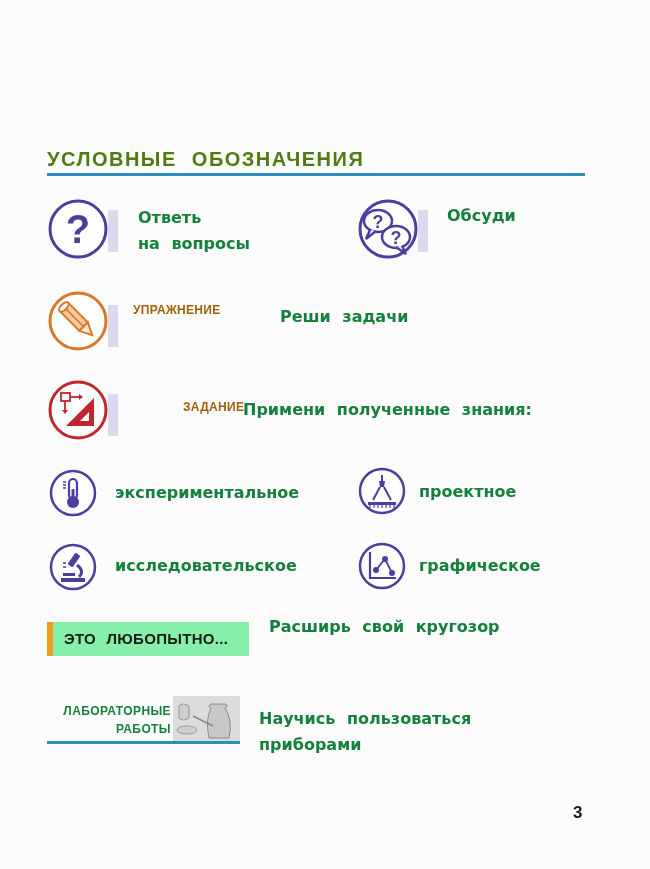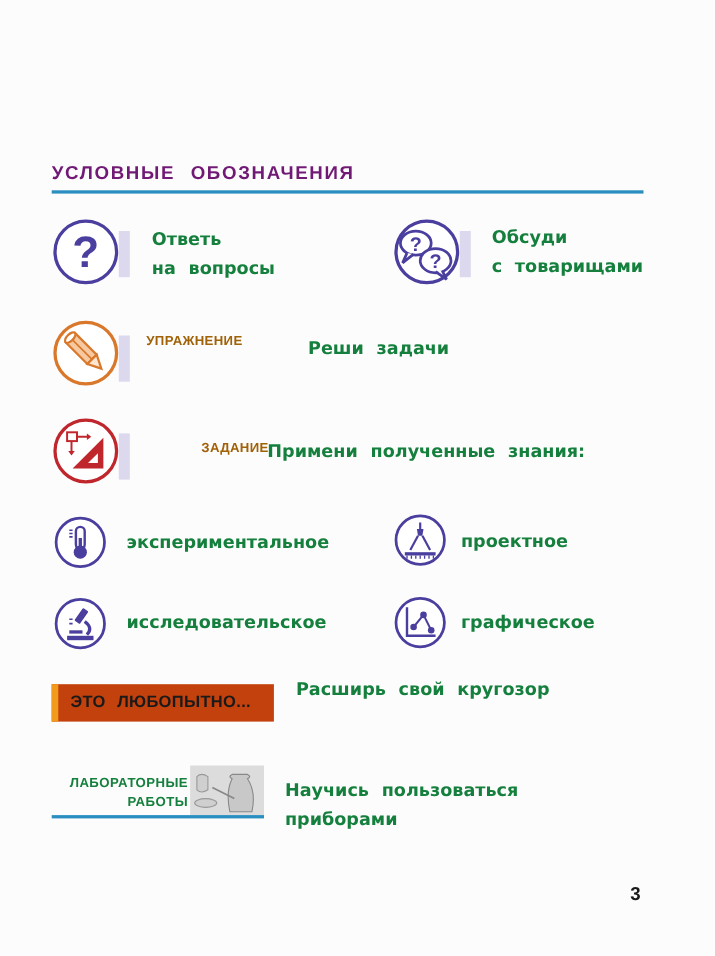--- a/index.html
+++ b/index.html
@@ -1,29 +1,29 @@
 <!DOCTYPE html>
 <html><head>
 <meta charset="utf-8">
 <style>
   html, body { margin:0; padding:0; }
   body { width:650px; height:869px; background:#fdfcfd; position:relative; overflow:hidden;
          font-family:"DejaVu Sans", sans-serif; color:#1a1a1a; }
   .abs { position:absolute; }
-  .title { left:47px; top:148px; font-family:"Liberation Sans", sans-serif; font-weight:bold; font-size:17px;
-           letter-spacing:1.5px; word-spacing:8px; color:#701a75; }
+  .title { left:47px; top:148px; font-family:"Liberation Sans", sans-serif; font-weight:bold; font-size:20px;
+           letter-spacing:1.5px; word-spacing:8px; color:#4d7c0f; }
   .title-rule { left:47px; top:173px; width:538px; height:3px; background:#2a8fc0; }
   .icon { width:60px; height:60px; }
   .icon svg { width:100%; height:100%; display:block; }
   .shade { width:10px; height:42px; background:#dcd8ee; }
   .txt { font-weight:bold; font-size:16px; line-height:26px; word-spacing:6px; color:#15803d; }
   .tag-purple { font-family:"Liberation Sans", sans-serif; font-weight:bold; font-size:12px; color:#a16207; letter-spacing:0.3px; }
   .small-icon { width:48px; height:48px; }
   .small-icon svg { width:100%; height:100%; display:block; }
-  .curious { left:47px; top:622px; width:202px; height:34px; background:#c2410c; }
+  .curious { left:47px; top:622px; width:202px; height:34px; background:#86efac; }
   .curious-bar { position:absolute; left:0; top:0; width:6px; height:100%; background:#f29a1b; }
   .curious-label { position:absolute; left:17px; top:0; line-height:34px; font-family:"Liberation Sans", sans-serif;
                    font-weight:bold; font-size:15px; color:#1a1a1a; word-spacing:6px; letter-spacing:0.3px; }
   .lab-box { left:47px; top:696px; width:193px; height:50px; }
   .lab-text { position:absolute; left:0; top:6px; width:124px; text-align:right; font-family:"Liberation Sans", sans-serif;
               font-weight:bold; font-size:12px; line-height:18px; color:#15803d; letter-spacing:0.4px; }
   .lab-img { position:absolute; left:126px; top:0; width:67px; height:47px; background:#d9d9d9; overflow:hidden; }
   .lab-rule { position:absolute; left:0; top:45px; width:193px; height:3px; background:#2a8fc0; }
   .page-num { left:573px; top:803px; font-family:"Liberation Sans", sans-serif; font-weight:bold; font-size:17px; color:#1a1a1a; }
 </style>
@@ -52,21 +52,20 @@
   <ellipse cx="20" cy="22" rx="14" ry="11" fill="#fff" stroke="#4a3f9e" stroke-width="2.5"></ellipse>
   <path d="M12 31 L8 40 L18 32" fill="#fff" stroke="#4a3f9e" stroke-width="2.5"></path>
   <text x="20" y="29" text-anchor="middle" font-family="Liberation Sans, sans-serif" font-weight="bold" font-size="18" fill="#4a3f9e">?</text>
   <ellipse cx="38" cy="38" rx="14" ry="11" fill="#fff" stroke="#4a3f9e" stroke-width="2.5"></ellipse>
   <path d="M44 47 L48 55 L38 48" fill="#fff" stroke="#4a3f9e" stroke-width="2.5"></path>
   <text x="38" y="45" text-anchor="middle" font-family="Liberation Sans, sans-serif" font-weight="bold" font-size="18" fill="#4a3f9e">?</text>
     </svg>
 </div>
 <div class="abs txt" style="left:447px;top:203px;">
   <div>Обсуди</div>
-  <div>с товарищами</div>
 </div>
 
 <div class="abs shade" style="left:108px;top:305px;"></div>
 <div class="abs icon" style="left:48px;top:291px;">
   <svg viewBox="0 0 60 60">
       <circle cx="30" cy="30" r="28" fill="#fff" stroke="#d9782a" stroke-width="3"></circle>
   <g transform="rotate(-45 30 30)">
         <rect x="24" y="10" width="12" height="28" fill="#f7c9a0" stroke="#d9782a" stroke-width="2"></rect>
   <line x1="30" y1="10" x2="30" y2="38" stroke="#d9782a" stroke-width="1.5"></line>
   <path d="M24 38 L30 50 L36 38 Z" fill="#fde6d1" stroke="#d9782a" stroke-width="2"></path>

